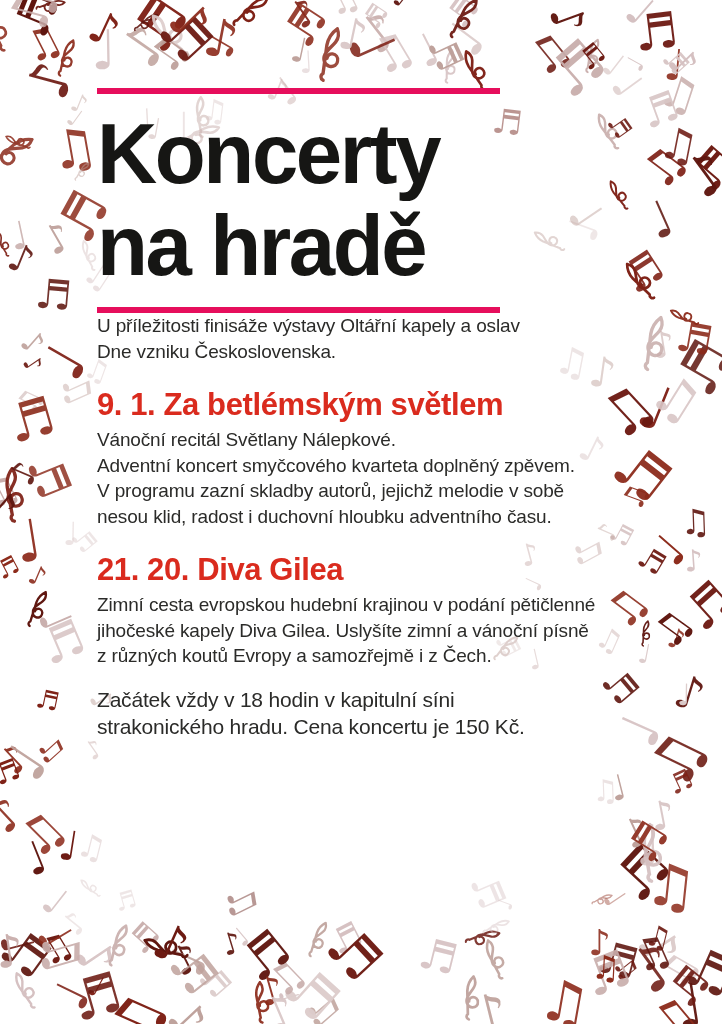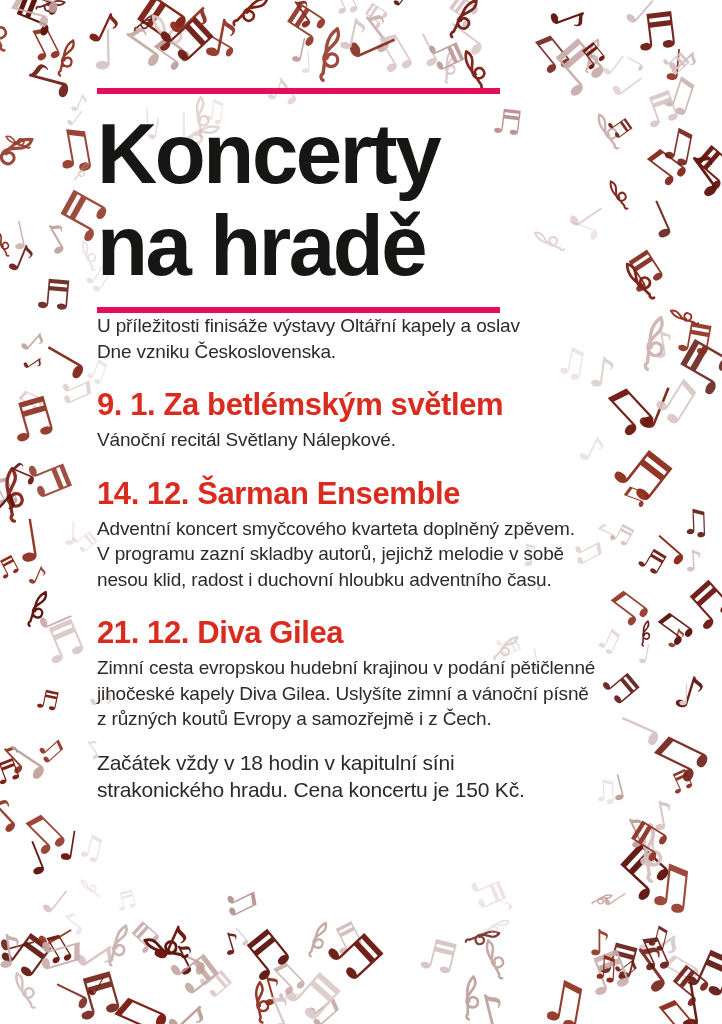--- a/index.html
+++ b/index.html
@@ -409,27 +409,26 @@
     <main>
       <section class="event">
         <p>U příležitosti finisáže výstavy Oltářní kapely a oslav
 Dne vzniku Československa.</p>
       </section>
       <section class="event">
         <h2>9. 1. Za betlémským světlem</h2>
         <p>Vánoční recitál Světlany Nálepkové.</p>
       </section>
       <section class="event">
-        <h2>14. 12. Šarman Ensemble</h2>
         <p>Adventní koncert smyčcového kvarteta doplněný zpěvem.
 V programu zazní skladby autorů, jejichž melodie v sobě
 nesou klid, radost i duchovní hloubku adventního času.</p>
       </section>
       <section class="event">
-        <h2>21. 12. Diva Gilea</h2>
+        <h2>21. 20. Diva Gilea</h2>
         <p>Zimní cesta evropskou hudební krajinou v podání pětičlenné
 jihočeské kapely Diva Gilea. Uslyšíte zimní a vánoční písně
 z různých koutů Evropy a samozřejmě i z Čech.</p>
       </section>
     </main>
 
     <footer>
       <p class="footer-info">Začátek vždy v 18 hodin v kapitulní síni
 strakonického hradu. Cena koncertu je 150 Kč.</p>
     </footer>

